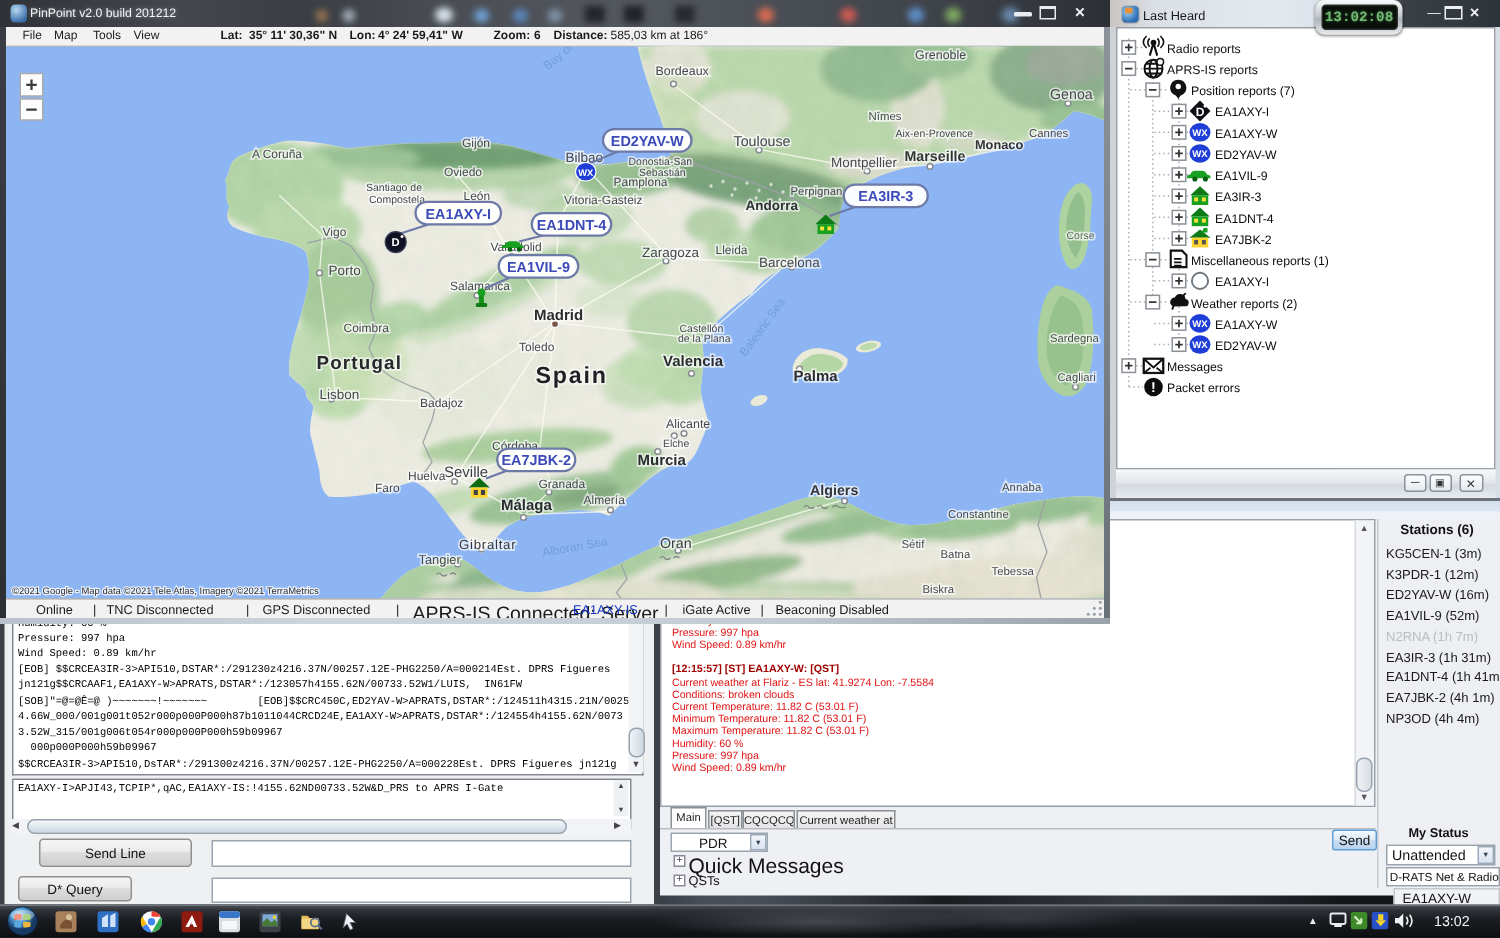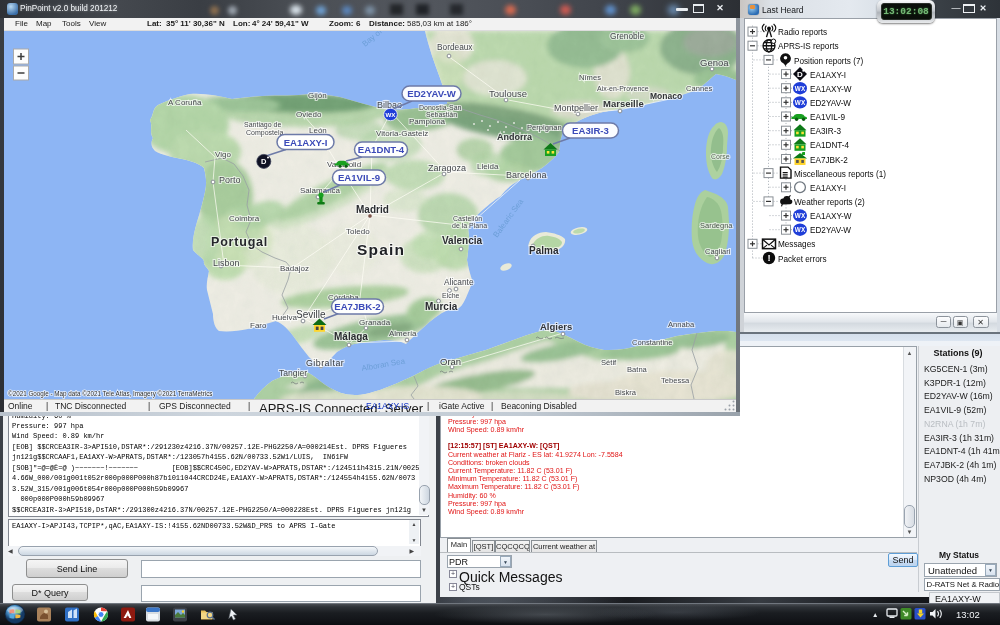--- a/index.html
+++ b/index.html
@@ -41,32 +41,32 @@
 <div class="a" style="left:904px;top:348px;width:11px;height:10px;font-size:6px;color:#555;text-align:center;line-height:10px">▲</div>
 <div class="a" style="left:904px;top:505px;width:11px;height:23px;background:linear-gradient(90deg,#f0f2f5,#d8dde4);border:1px solid #9aa4b0;border-radius:5px"></div>
 <div class="a" style="left:904px;top:527px;width:11px;height:10px;font-size:6px;color:#555;text-align:center;line-height:10px">▼</div>
 
 <div class="tab" style="left:447px;width:24px;top:538px;height:13.5px;background:#fff;z-index:2">Main</div>
 <div class="tab" style="left:472px;width:23px">[QST]</div>
 <div class="tab" style="left:495px;width:35px">CQCQCQ</div>
 <div class="tab" style="left:531px;width:66px">Current weather at</div>
 <div class="a" style="left:440px;top:551.5px;width:477px;height:1px;background:#b8bcc0"></div>
 
-<div class="a inp" style="left:447px;top:555px;width:65px;height:13px;font-size:9px;color:#111;line-height:12px;padding-left:1px">PDR</div>
+<div class="a inp" style="left:447px;top:555px;width:65px;height:13px;font-size:9px;color:#111;line-height:12px;padding-left:18px">PDR</div>
 <div class="a" style="left:500px;top:556px;width:11px;height:11px;background:linear-gradient(#f2f6fb,#d8e2ee);border:1px solid #9ab;font-size:5px;text-align:center;line-height:10px;color:#345">▼</div>
 
 <div class="a" style="left:888px;top:553px;width:30px;height:14px;background:linear-gradient(#f3f9fe,#dceafa 50%,#c8dcf2 50%,#bcd4ef);border:1px solid #5e9ed6;border-radius:2px;font-size:9px;text-align:center;line-height:13px;color:#111">Send</div>
 
 <div class="a" style="left:449px;top:570px;width:8px;height:8px;border:1px solid #889;background:#fff;font-size:7px;line-height:6px;text-align:center;color:#445">+</div>
 <div class="a" style="left:459px;top:569px;font-size:14px;color:#111">Quick Messages</div>
 <div class="a" style="left:449px;top:583px;width:8px;height:8px;border:1px solid #889;background:#fff;font-size:7px;line-height:6px;text-align:center;color:#445">+</div>
 <div class="a" style="left:459px;top:582px;font-size:8.5px;color:#111">QSTs</div>
 
 <div class="a" style="left:918px;top:346px;width:82px;height:246px;background:#edeff2;border-left:1px solid #c8ccd1"></div>
-<div class="a" style="left:918px;top:348px;width:80px;text-align:center;font-size:9px;font-weight:bold;color:#111">Stations (9)</div>
+<div class="a" style="left:918px;top:348px;width:80px;text-align:center;font-size:9px;font-weight:bold;color:#111">Stations (6)</div>
 <div class="a" style="left:924px;top:363px;font-size:8.7px;color:#1a1a1a;line-height:13.7px;white-space:pre">KG5CEN-1 (3m)
 K3PDR-1 (12m)
 ED2YAV-W (16m)
 EA1VIL-9 (52m)
 <span style="color:#b9bdc2">N2RNA (1h 7m)</span>
 EA3IR-3 (1h 31m)
 EA1DNT-4 (1h 41m)
 EA7JBK-2 (4h 1m)
 NP3OD (4h 4m)</div>
 <div class="a" style="left:918px;top:550px;width:82px;text-align:center;font-size:8.5px;font-weight:bold;color:#111">My Status</div>
@@ -602,21 +602,21 @@
 <g>
       <rect x="13.5" y="49" width="15" height="15" fill="#fdfdfd" stroke="#aaaaaa" stroke-width="1"></rect>
       <rect x="13.5" y="66" width="15" height="14" fill="#fdfdfd" stroke="#aaaaaa" stroke-width="1"></rect>
 <path d="M17.5,56.5 h7 M21,53 v7" stroke="#3c3c3c" stroke-width="1.5"></path>
       <path d="M17.5,73 h7" stroke="#3c3c3c" stroke-width="1.5"></path>
     </g>
 <text x="8" y="396" font-size="6.3" fill="#2e2e2e" stroke="#ffffff" stroke-width="1.6" stroke-opacity="0.8" paint-order="stroke">©2021 Google - Map data ©2021 Tele Atlas, Imagery ©2021 TerraMetrics</text>
 </svg>
 
 <div class="a" style="left:4px;top:399px;width:732px;height:13px;background:#f2f2f2;border-top:1px solid #c8c8c8"></div>
-<div class="a" style="left:0;top:400.5px;width:740px;height:12px;font-size:8.5px;color:#1a1a1a">
+<div class="a" style="left:16px;top:400.5px;width:740px;height:12px;font-size:8.5px;color:#1a1a1a">
  <span class="a" style="left:8px">Online</span>
     <span class="a" style="left:46px">|</span>
     <span class="a" style="left:55px">TNC Disconnected</span>
     <span class="a" style="left:148px">|</span>
     <span class="a" style="left:159px">GPS Disconnected</span>
     <span class="a" style="left:248px">|</span>
     <span class="a" style="left:259px;font-size:13px">APRS-IS Connected: Server</span>
     <span class="a" style="left:366px;color:#1436c8;">EA1AXY-IS</span>
     <span class="a" style="left:427px">|</span>
     <span class="a" style="left:439px">iGate Active</span>

